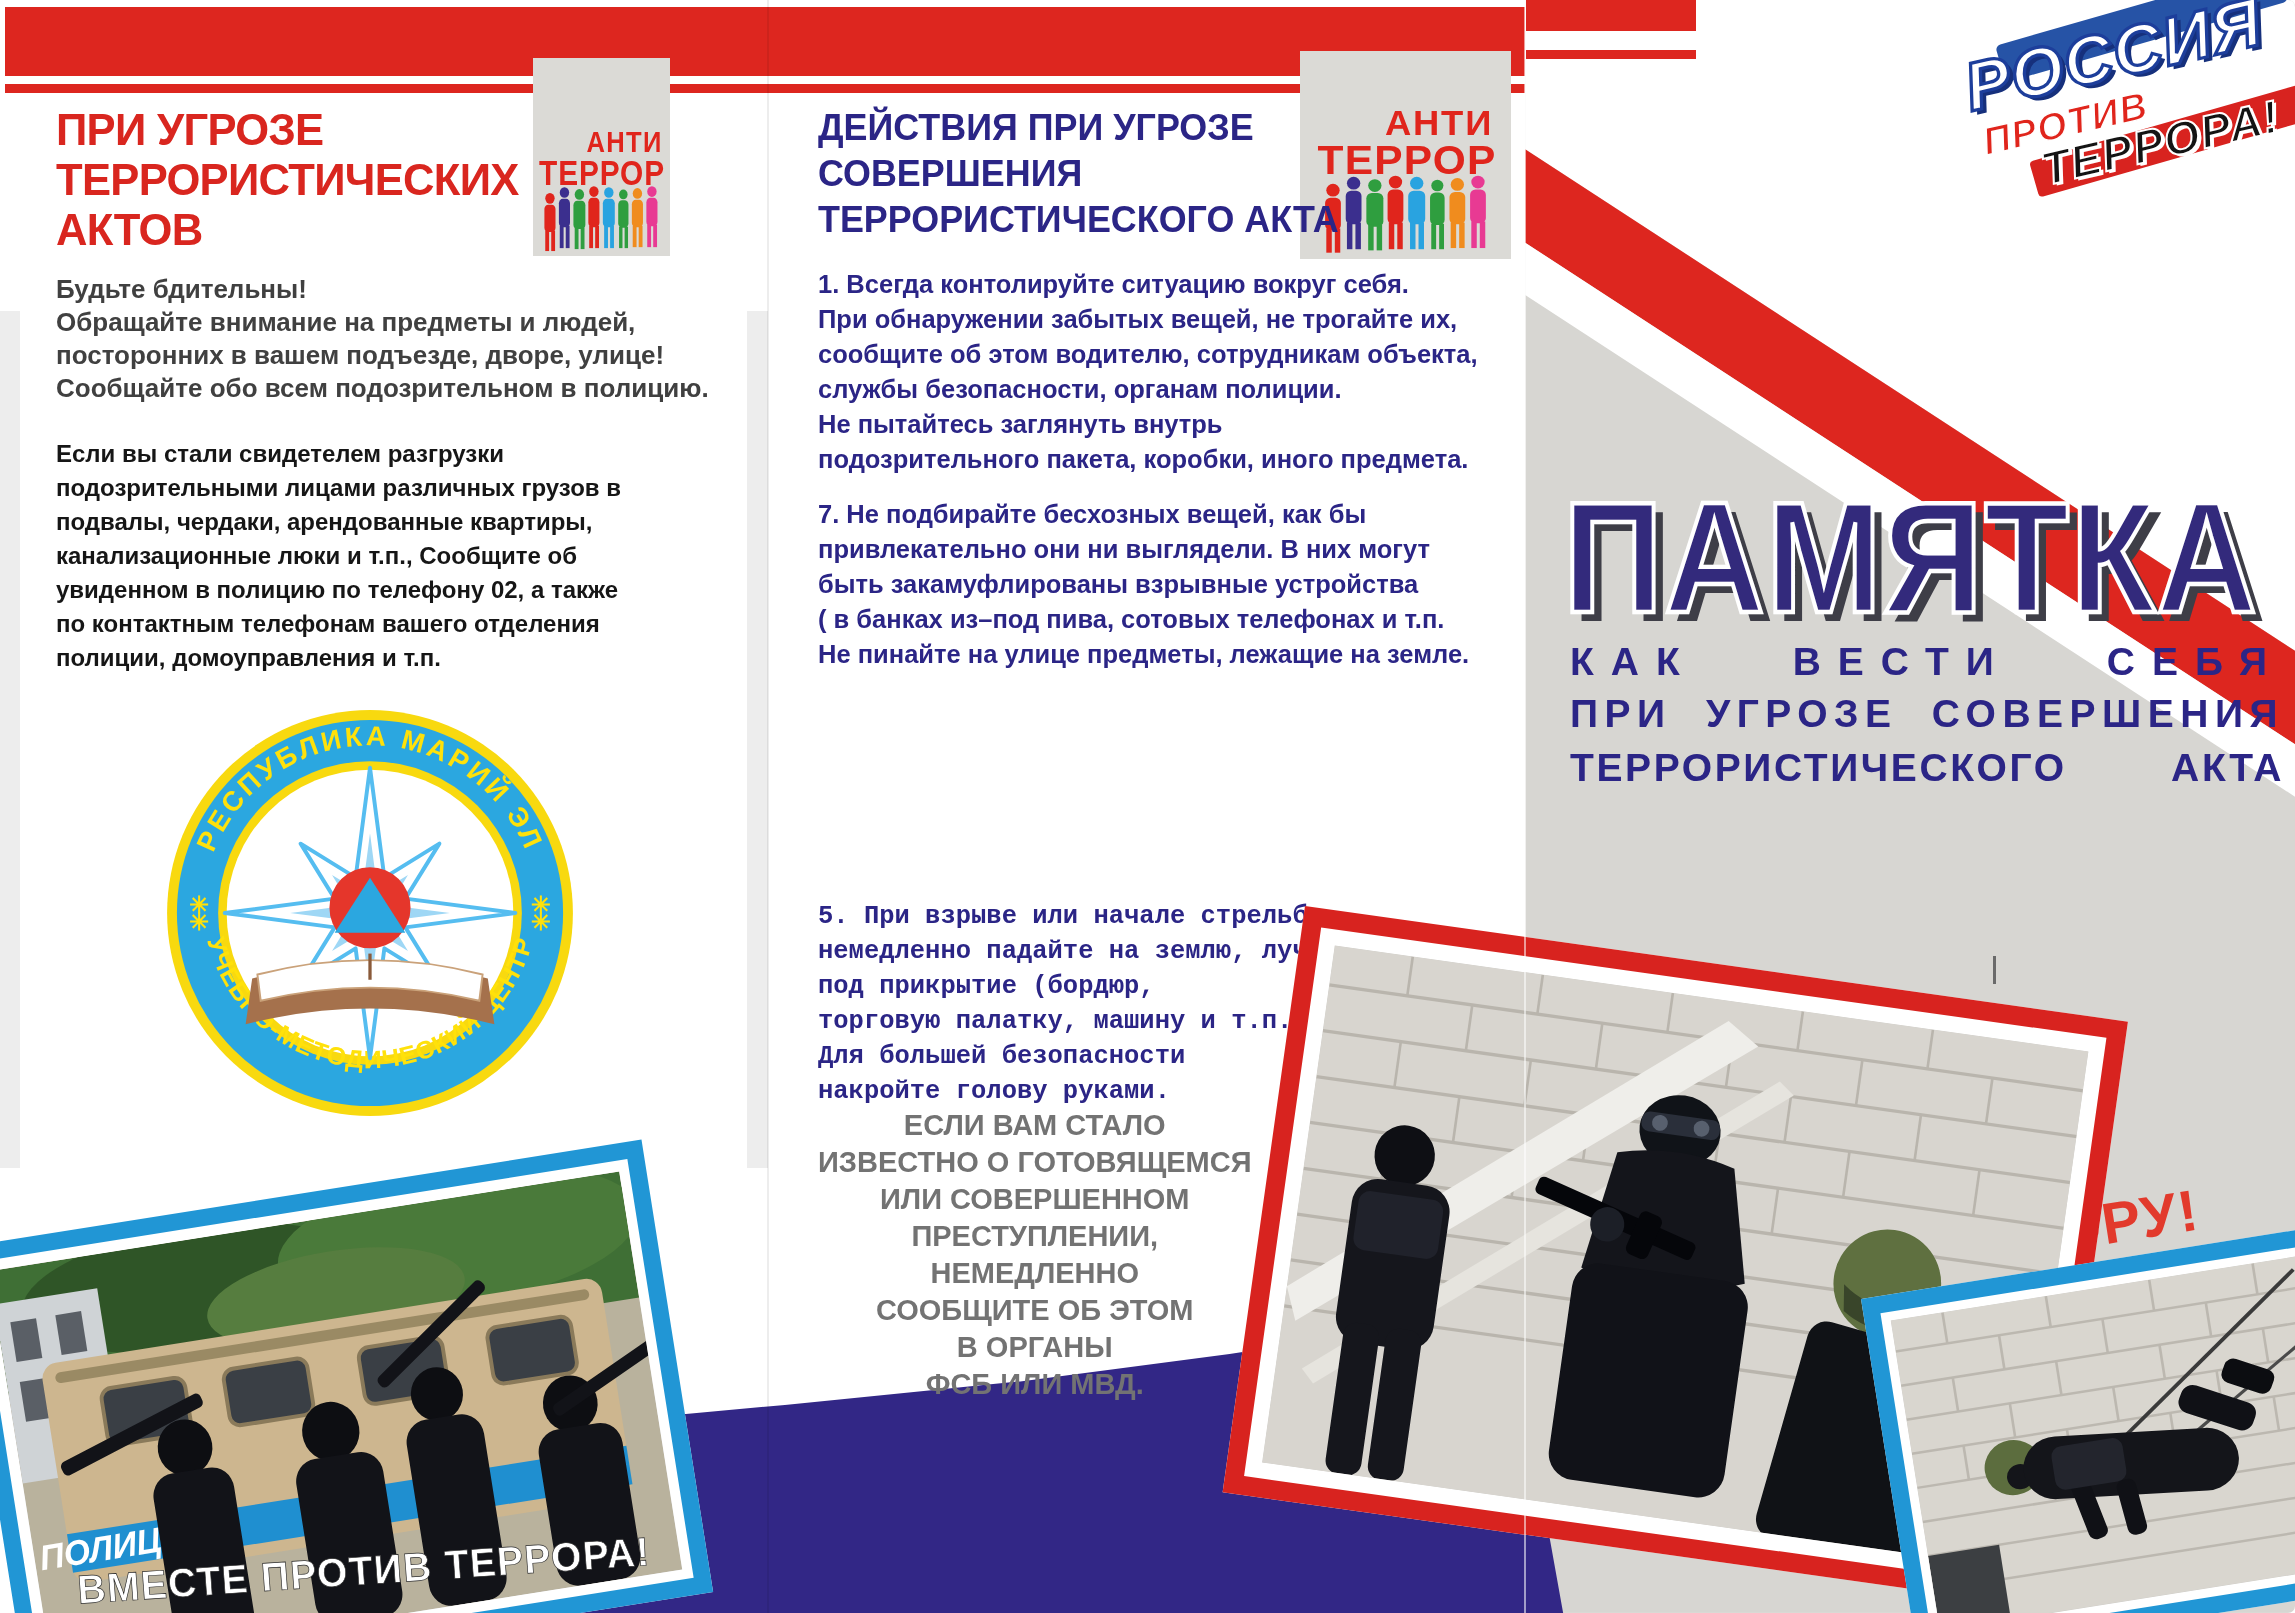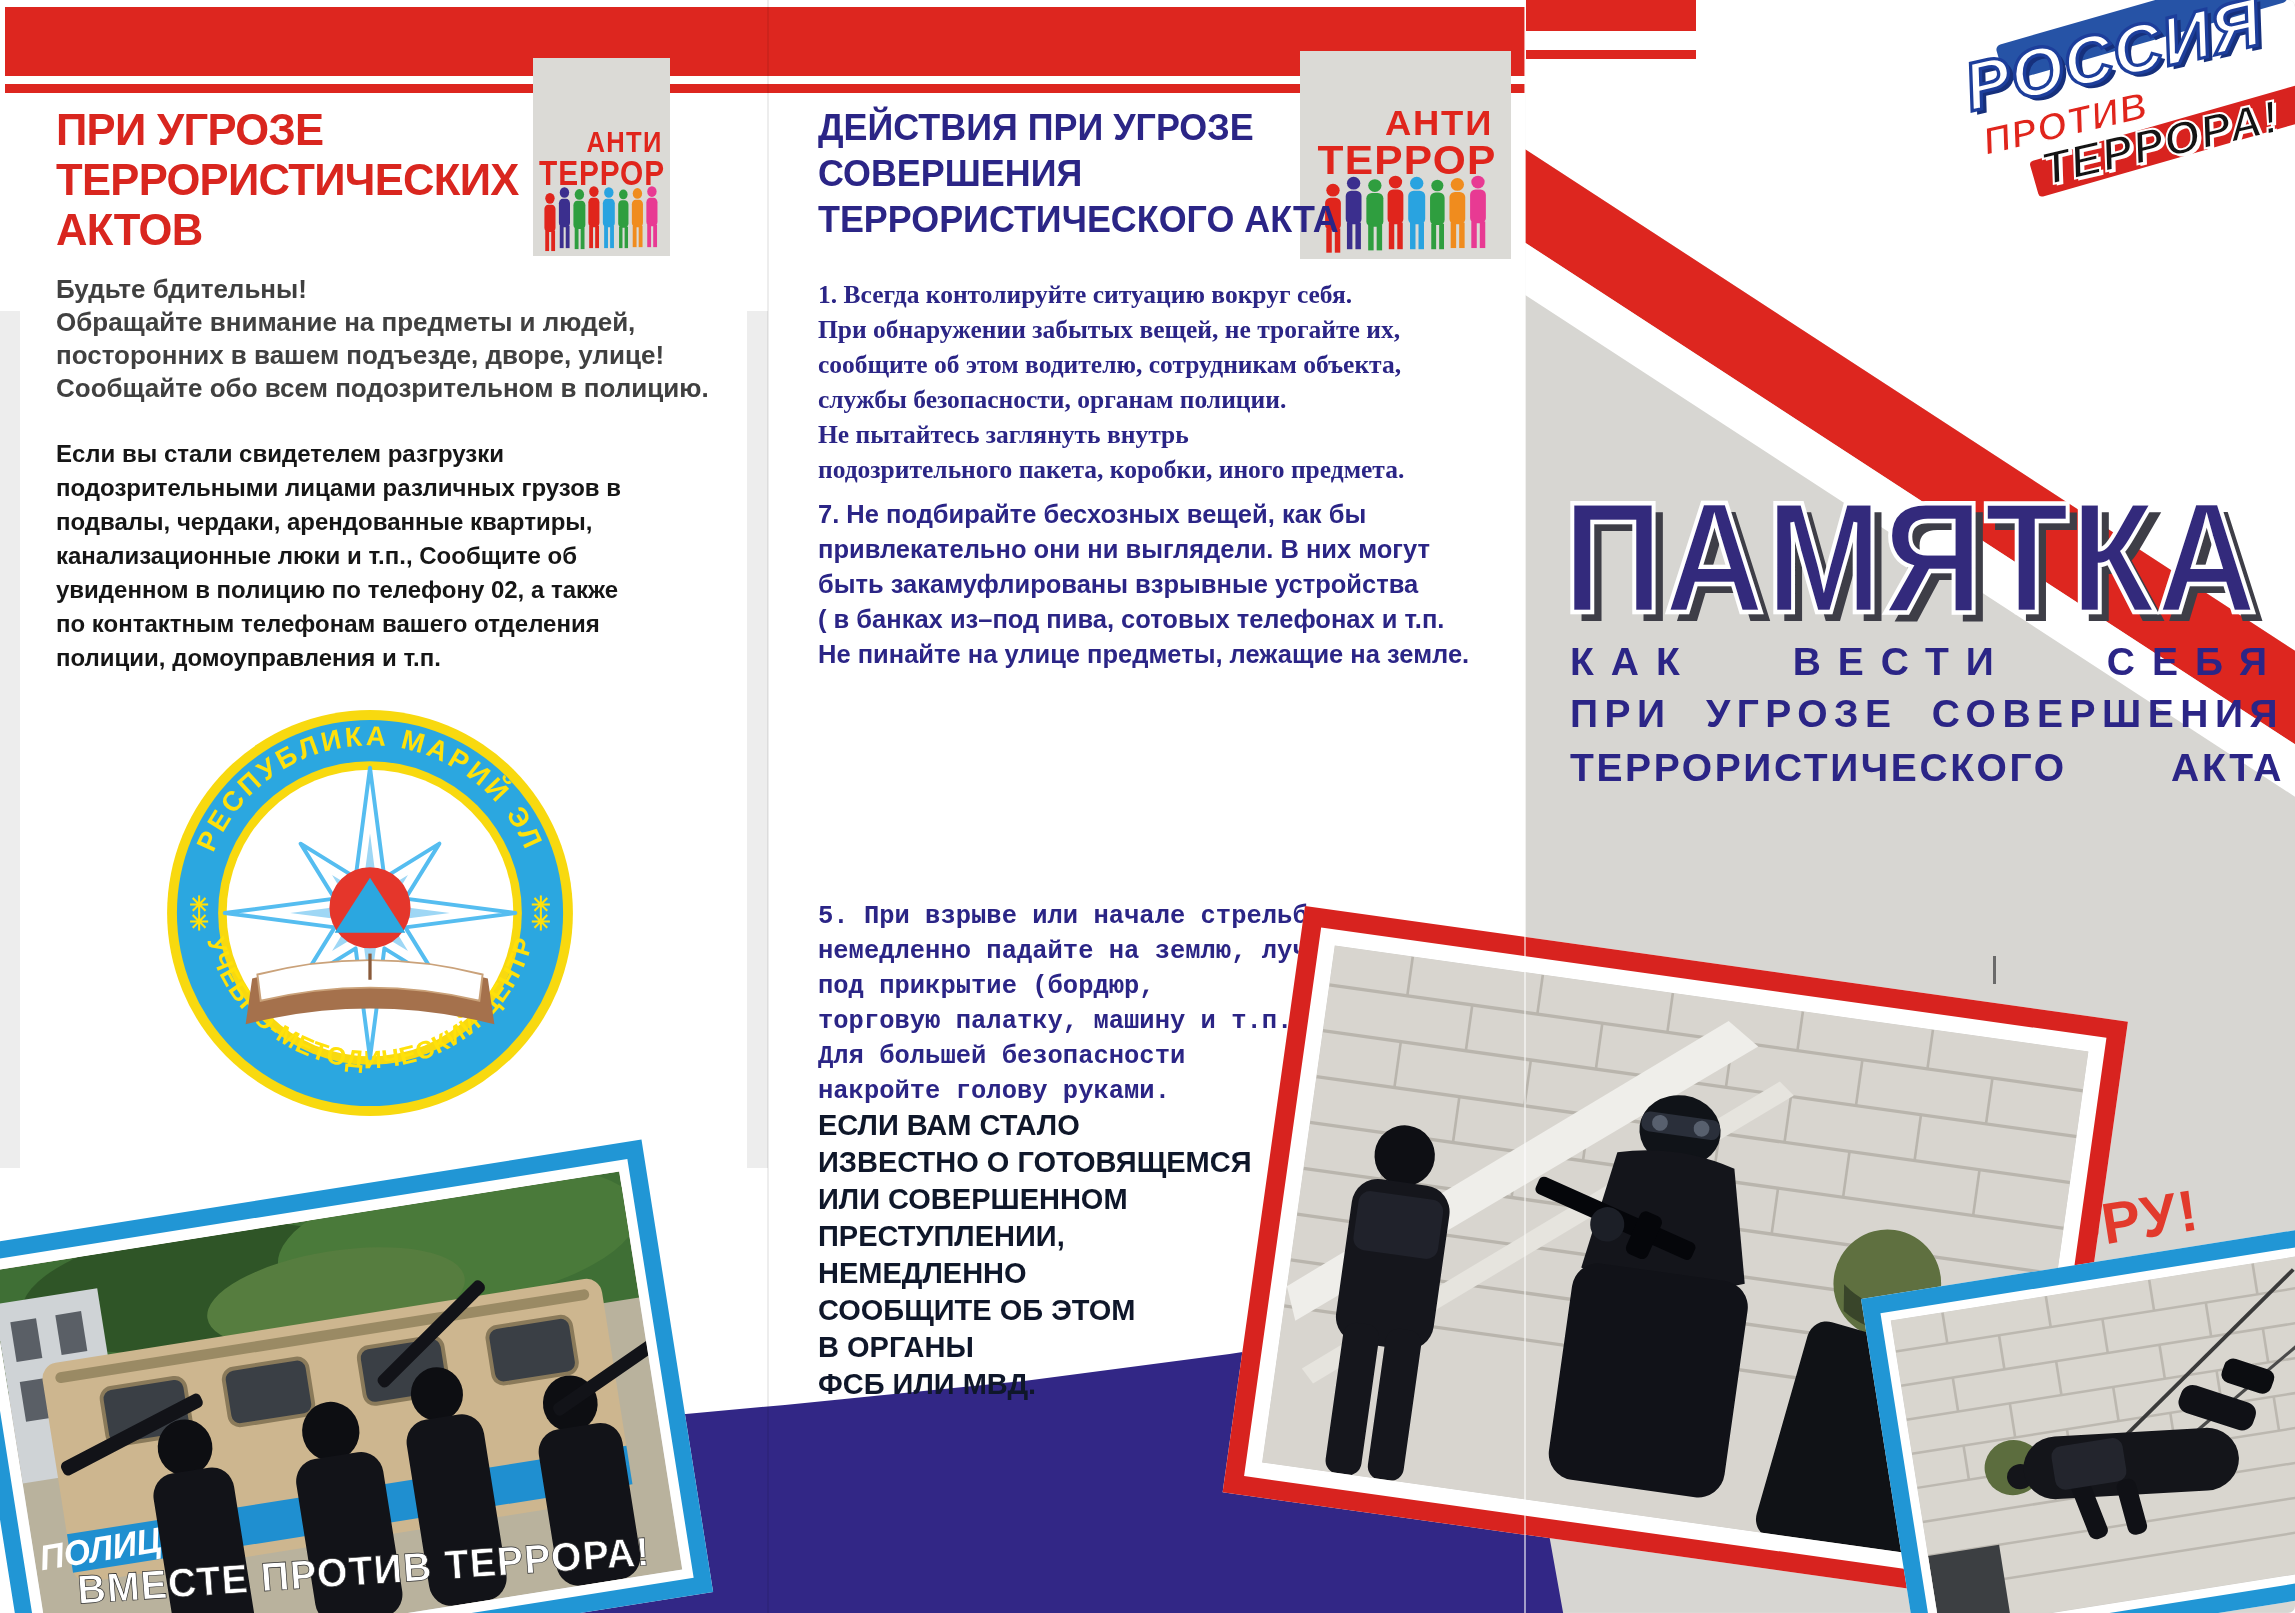--- a/index.html
+++ b/index.html
@@ -11,21 +11,21 @@
   .bar-red{background:#dd261f;}
   
   .lp-title{left:56px;top:105px;font-size:44px;line-height:50px;color:#d9261f;font-weight:700;
             letter-spacing:-0.7px;transform:scaleX(.99);transform-origin:left top;}
   .lp-p1{left:56px;top:273px;font-size:26px;line-height:33px;color:#404040;font-weight:700;}
   .lp-p2{left:56px;top:437px;font-size:24px;line-height:34px;color:#161616;font-weight:700;}
   
   .mp-title{left:818px;top:105px;font-size:37px;line-height:46px;color:#2b2586;font-weight:700;
             letter-spacing:0;transform:scaleX(.97);transform-origin:left top;}
   .mp-item{left:818px;font-size:25.5px;line-height:35px;color:#2b2586;font-weight:700;}
-  .mp-warn{left:818px;top:1107px;font-size:29px;line-height:37px;color:#0f172a;font-weight:700;}
+  .mp-warn{left:818px;top:1107px;font-size:29px;line-height:37px;color:#737373;font-weight:700;text-align:center;}
   
   .rp-pamyatka{left:1563px;top:466px;width:726px;font-size:139px;color:#332a7c;font-weight:700;
                letter-spacing:1.3px;transform:scale(1.0,1.14);transform-origin:left top;
                -webkit-text-stroke:3.9px #ffffff;text-shadow:9.2px 7.9px 0 #3e3e47;}
   .rp-sub{left:1570px;width:714px;color:#2b2586;font-weight:700;text-align:justify;
           text-align-last:justify;}
   .rp-sub1{top:640px;font-size:39px;letter-spacing:17px;}
   .rp-sub2{top:692px;font-size:39px;letter-spacing:6.5px;}
   .rp-sub3{top:746px;font-size:39px;letter-spacing:2.6px;}
   
@@ -157,21 +157,21 @@
 подозрительными лицами различных грузов в
 подвалы, чердаки, арендованные квартиры,
 канализационные люки и т.п., Сообщите об
 увиденном в полицию по телефону 02, а также
 по контактным телефонам вашего отделения
 полиции, домоуправления и т.п.</div>
 
   <div class="abs pre mp-title">ДЕЙСТВИЯ ПРИ УГРОЗЕ
 СОВЕРШЕНИЯ
 ТЕРРОРИСТИЧЕСКОГО АКТА</div>
-  <div class="abs pre mp-item" style="top:277px;font-family:Liberation Serif, serif;">1. Всегда контолируйте ситуацию вокруг себя.
+  <div class="abs pre mp-item" style="top:267px;">1. Всегда контолируйте ситуацию вокруг себя.
 При обнаружении забытых вещей, не трогайте их,
 сообщите об этом водителю, сотрудникам объекта,
 службы безопасности, органам полиции.
 Не пытайтесь заглянуть внутрь
 подозрительного пакета, коробки, иного предмета.</div>
   <div class="abs pre mp-item" style="top:497px;">7. Не подбирайте бесхозных вещей, как бы
 привлекательно они ни выглядели. В них могут
 быть закамуфлированы взрывные устройства
 ( в банках из–под пива, сотовых телефонах и т.п.
 Не пинайте на улице предметы, лежащие на земле.</div>

